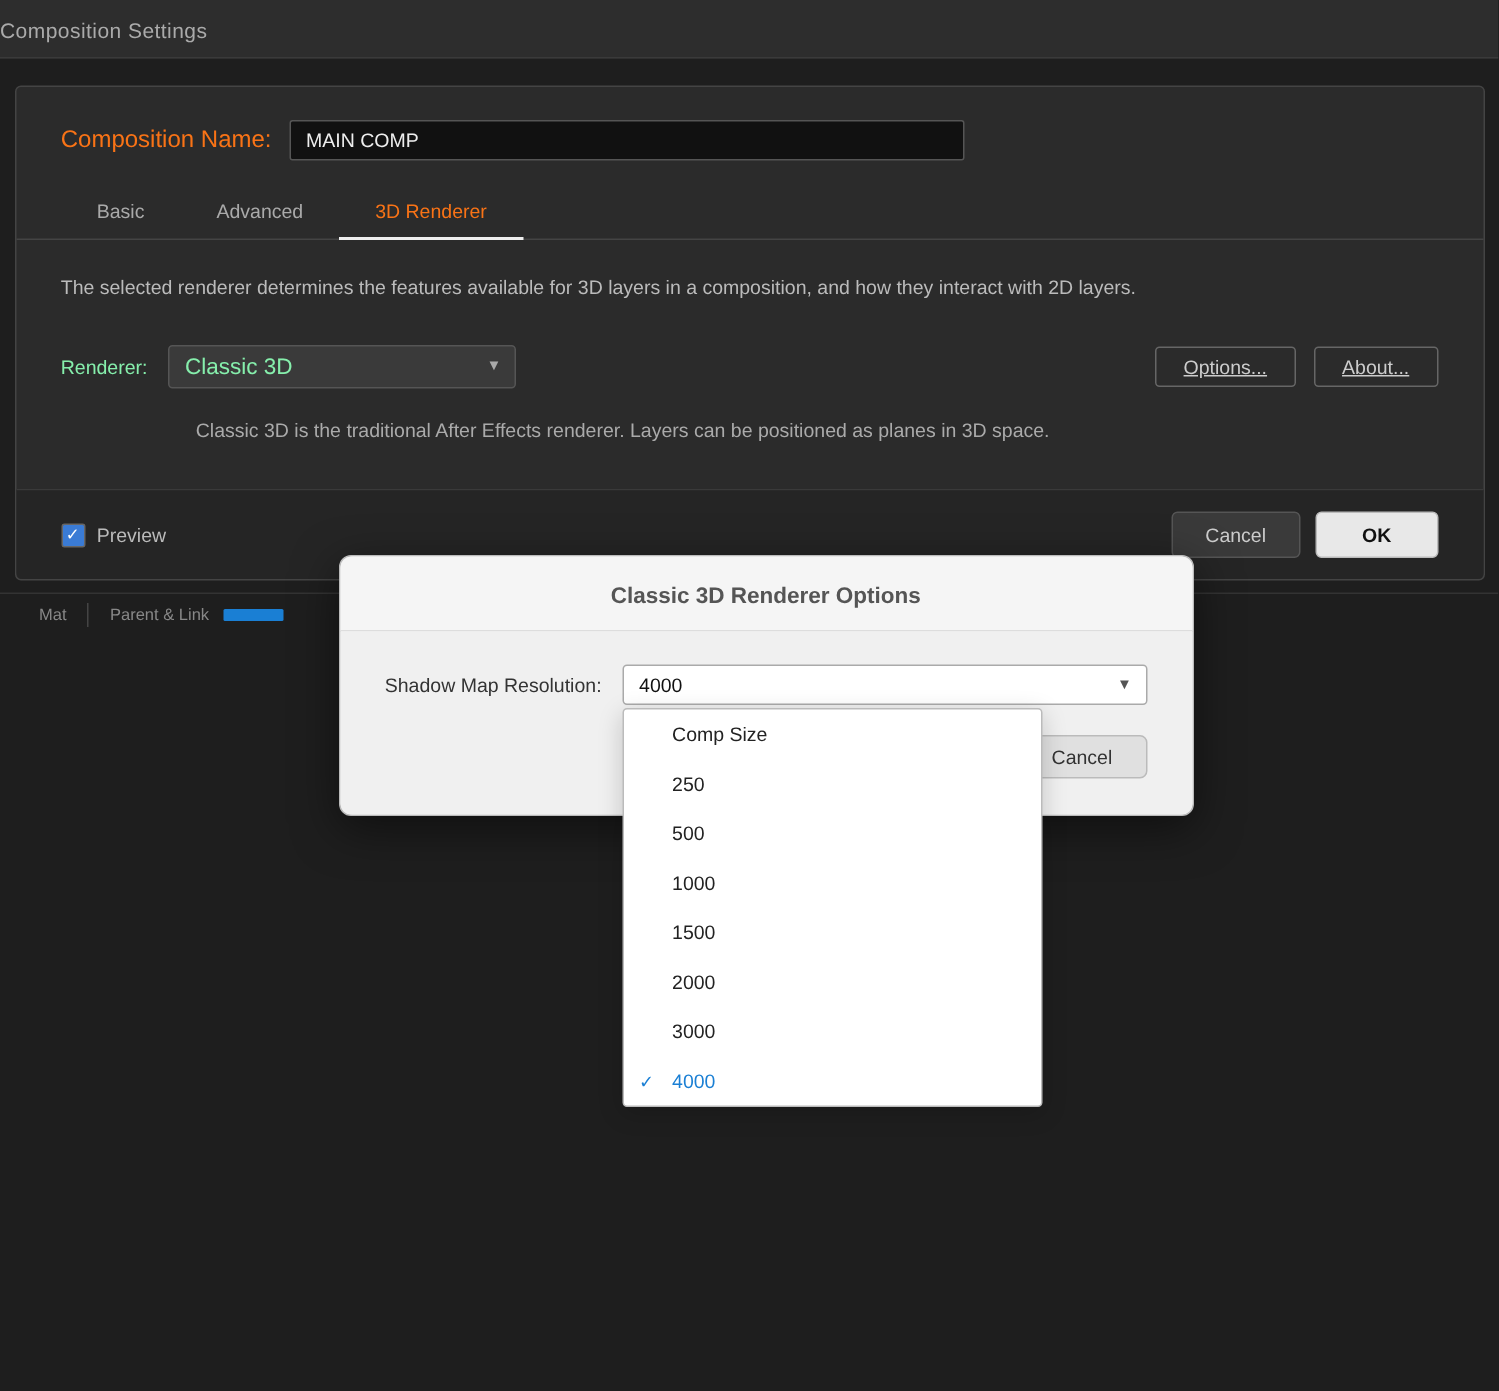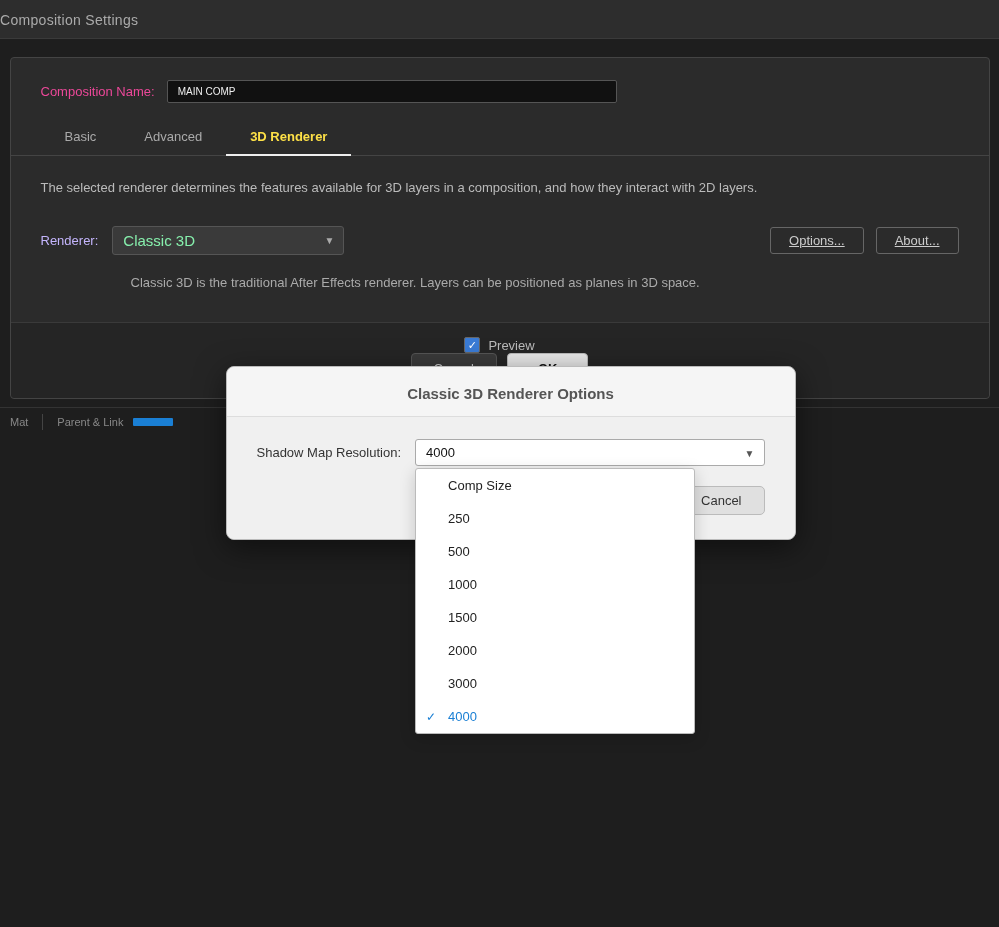--- a/index.html
+++ b/index.html
@@ -39,29 +39,29 @@
     }
 
     
     .comp-name-row {
       display: flex;
       align-items: center;
       padding: 22px 30px 18px;
       gap: 12px;
     }
     .comp-name-label {
-      color: #ec4899;
-      font-size: 13px;
+      color: #f97316;
+      font-size: 16px;
       white-space: nowrap;
     }
     .comp-name-input {
       background: #111;
       border: 1px solid #555;
       color: #eee;
-      font-size: 10px;
+      font-size: 13px;
       padding: 5px 10px;
       width: 450px;
       border-radius: 2px;
       outline: none;
     }
 
     
     .tabs {
       display: flex;
       align-items: center;
@@ -71,23 +71,23 @@
     }
     .tab {
       padding: 8px 24px 10px;
       color: #aaa;
       cursor: pointer;
       font-size: 13px;
       border-bottom: 2px solid transparent;
       margin-bottom: -1px;
     }
     .tab.active {
-      color: #fde047;
+      color: #f97316;
       border-bottom: 2px solid #eee;
-      font-weight: 700;
+      font-weight: 400;
     }
 
     
     .content {
       padding: 22px 30px 30px;
       position: relative;
     }
 
     .description-text {
       color: #bbb;
@@ -97,21 +97,21 @@
     }
 
     
     .renderer-row {
       display: flex;
       align-items: center;
       gap: 14px;
       margin-bottom: 18px;
     }
     .renderer-label {
-      color: #c4b5fd;
+      color: #86efac;
       font-size: 13px;
       white-space: nowrap;
       text-align: right;
     }
     .renderer-select {
       background: #3a3a3a;
       border: 1px solid #555;
       color: #86efac;
       font-size: 15px;
       padding: 5px 36px 5px 10px;
@@ -284,21 +284,20 @@
 
     
     .bottom-bar {
       display: flex;
       align-items: center;
       justify-content: space-between;
       padding: 14px 30px;
       border-top: 1px solid #3a3a3a;
       background: #252525;
       border-radius: 0 0 4px 4px;
-      flex-direction: column;
     }
     .preview-check {
       display: flex;
       align-items: center;
       gap: 8px;
       color: #bbb;
       font-size: 13px;
     }
     .checkbox {
       width: 16px;
@@ -340,21 +339,21 @@
       font-weight: 600;
     }
 
     
     .timeline-bar {
       width: 100%;
       background: #1e1e1e;
       height: 28px;
       display: flex;
       align-items: center;
-      padding: 0 10px;
+      padding: 0 26px;
       margin-top: 8px;
       border-top: 1px solid #333;
     }
     .timeline-label {
       color: #888;
       font-size: 11px;
     }
     .timeline-sep {
       width: 1px;
       height: 16px;

